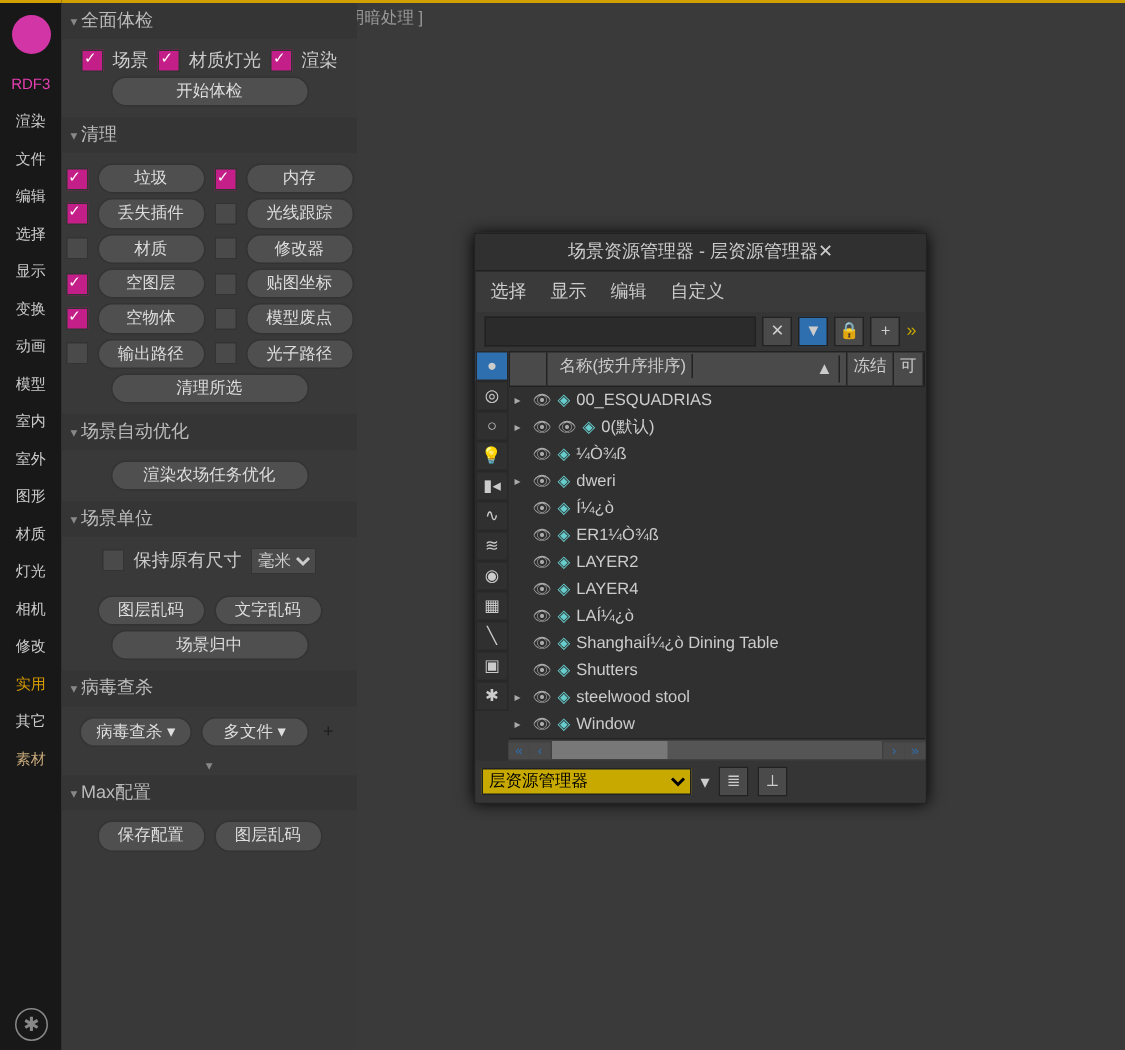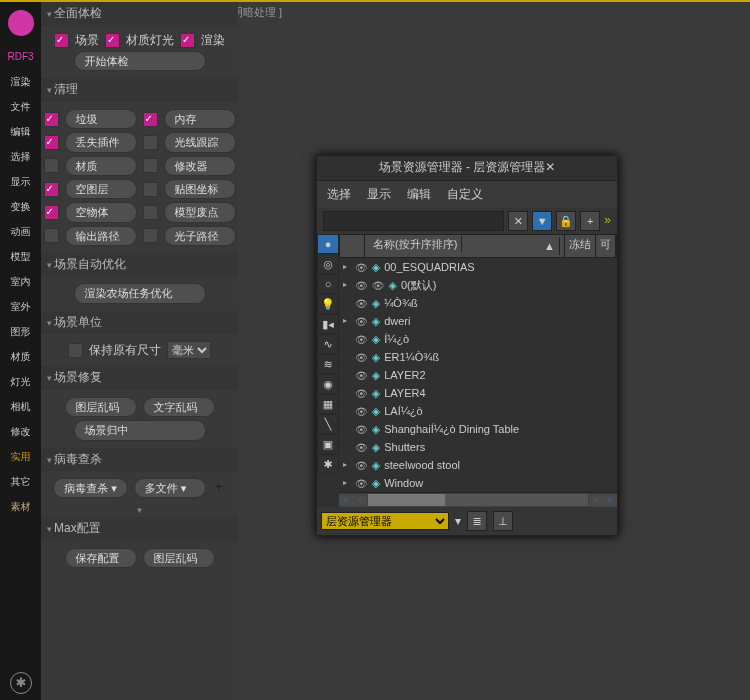--- a/index.html
+++ b/index.html
@@ -6,21 +6,21 @@
 .leftbar{position:absolute;left:0;top:0;width:41px;height:700px;background:#181818;border-top:2px solid #cfa000;text-align:center}
 .avatar{width:26px;height:26px;border-radius:50%;background:#d235a5;margin:8px auto}
 .lcat{font-size:10px;padding:6px 0;cursor:pointer}
 .lcat.pink{color:#e83fb3}.lcat.orange{color:#d99d00}.lcat.tan{color:#c7a97a}
 .gear{position:absolute;bottom:8px;left:10px;width:20px;height:20px;border:1.5px solid #888;border-radius:50%;color:#888;font-size:13px;line-height:20px}
 .panel{position:absolute;left:41px;top:0;width:197px;height:700px;background:#393939;border-top:2px solid #cfa000;overflow:hidden}
 .sect-h{background:#353535;padding:4px 6px;color:#bbb;cursor:pointer}
 .sect-h::before{content:"▾ ";color:#888;font-size:9px}
 .sect-b{padding:4px 6px}
 .row{display:flex;gap:6px;align-items:center;margin:3px 0;justify-content:center}
-.btn{background:#4f4f4f;border:1px solid #333;border-radius:10px;padding:2px 10px;color:#ddd;font-size:11px;cursor:pointer;min-width:50px;}
+.btn{background:#4f4f4f;border:1px solid #333;border-radius:10px;padding:2px 10px;color:#ddd;font-size:11px;cursor:pointer;min-width:50px;text-align:center}
 .btn.w{min-width:110px}
 .cb{width:13px;height:13px;border:1px solid #333;background:#4a4a4a;display:inline-block;position:relative;flex:none}
 .cb.on{background:#c41f88}
 .cb.on::after{content:"✓";color:#fff;font-size:10px;position:absolute;left:1px;top:-1px}
 .sel{background:#4a4a4a;border:1px solid #333;color:#ccc;font-size:11px;height:18px}
 .extra{width:14px;text-align:center;color:#1d1d1d;flex:none}
 .hdr{position:absolute;left:238px;top:0;right:0;height:2px;background:#cfa000}
 .hint{position:absolute;left:232px;top:5px;font-size:11px;color:#999}
 .dlg{position:absolute;left:316px;top:155px;width:300px;background:#3a3a3a;border:1px solid #222;box-shadow:0 0 10px #000}
 .dlg-t{background:#303030;padding:4px 8px;display:flex;justify-content:center;border-bottom:1px solid #222}
@@ -37,21 +37,21 @@
 .lhdr{display:flex;background:#4a4a4a;border:1px solid #222;font-size:11px}
 .lhdr span{padding:2px 4px;border-right:1px solid #222}
 .lrow{display:flex;align-items:center;height:18px;padding:0 4px;font-size:11px;gap:4px}
 .eye{color:#aaa;font-size:10px}
 .exp{width:8px;color:#aaa;font-size:8px}
 .sbar{height:14px;background:#404040;border-top:1px solid #222;display:flex;align-items:center}
 .sbar .arr{width:14px;background:#4a4a4a;text-align:center;font-size:9px;color:#2e6fb0}
 .sbar .trk{flex:1;background:#555;height:12px;margin:0 1px;position:relative}
 .sbar .th{position:absolute;left:0;width:35%;height:100%;background:#787878}
 .ftr{display:flex;padding:4px;gap:6px;align-items:center;background:#353535}
-.ftr select{background:#c7a900;border:1px solid #222;color:#000;font-size:11px;height:18px;width:128px}
+.ftr select{background:#c7a900;border:1px solid #222;color:#000;font-size:11px;height:18px;width:140px}
 </style>
 </head>
 <body>
 
 <div class="hdr"></div>
 <div class="hint">明暗处理 ]</div>
 
 <div class="leftbar">
 <div class="avatar"></div>
 <div class="lcat pink">RDF3</div>
@@ -123,39 +123,41 @@
         <div class="btn">空物体</div>
         <span class="cb "></span>
         <div class="btn">模型废点</div>
       </div>
       <div class="row">
         <span class="cb "></span>
         <div class="btn">输出路径</div>
         <span class="cb "></span>
         <div class="btn">光子路径</div>
       </div>
+      <div class="row">
+        <div class="btn w">清理所选</div>
+      </div>
     </div>
 
 <div class="sect-h">场景自动优化</div>
 <div class="sect-b">
       <div class="row">
         <div class="btn w">渲染农场任务优化</div>
       </div>
     </div>
 
 <div class="sect-h">场景单位</div>
 <div class="sect-b">
       <div class="row">
         <span class="cb"></span>
         <span>保持原有尺寸</span>
 <select class="sel"><option>毫米</option></select>
       </div>
     </div>
 
-<div class="sect-h">场景修复</div>
 <div class="sect-b">
 <div class="row">
         <div class="btn">图层乱码</div>
         <div class="btn">文字乱码</div>
       </div>
 <div class="row">
         <div class="btn w">场景归中</div>
       </div>
 </div>
 

